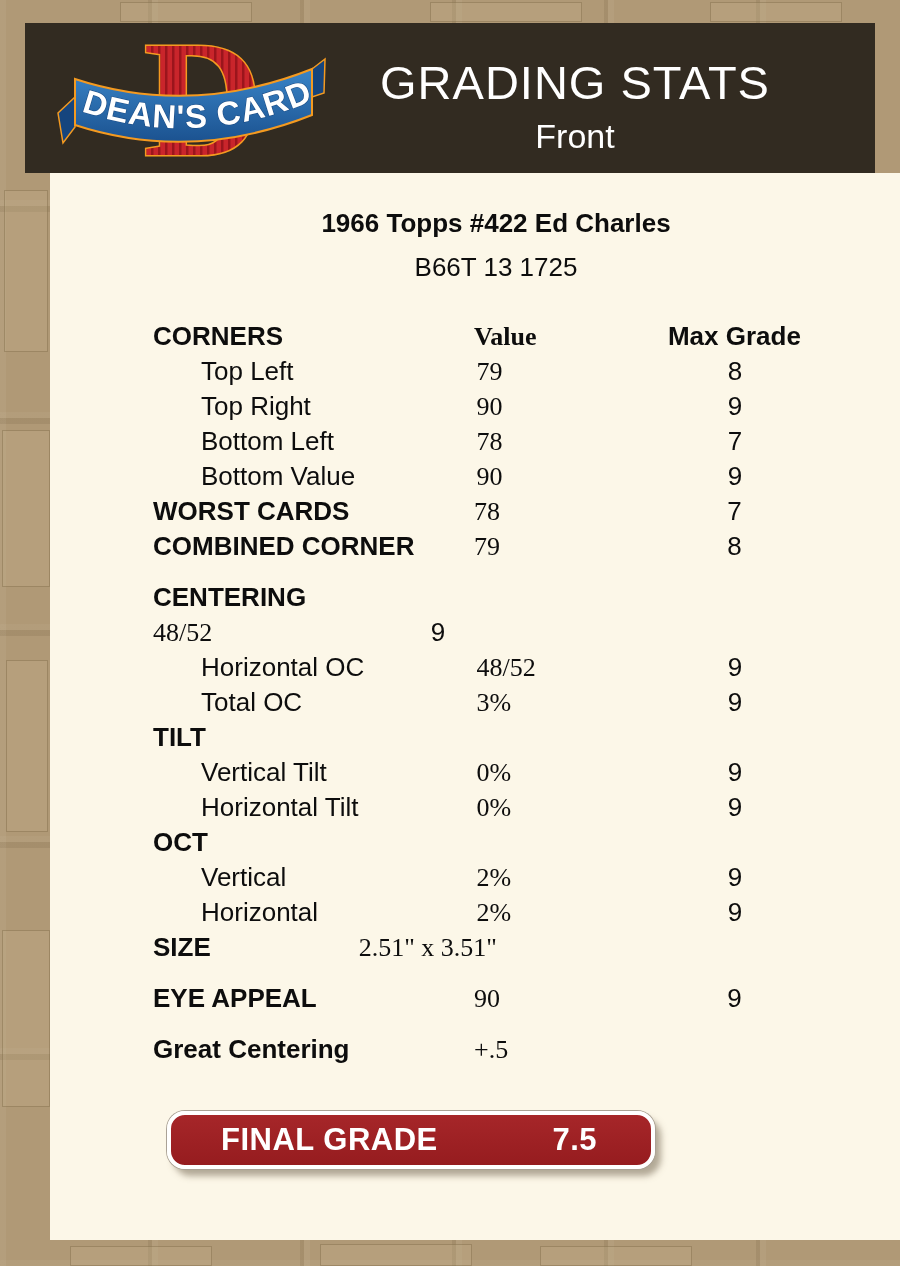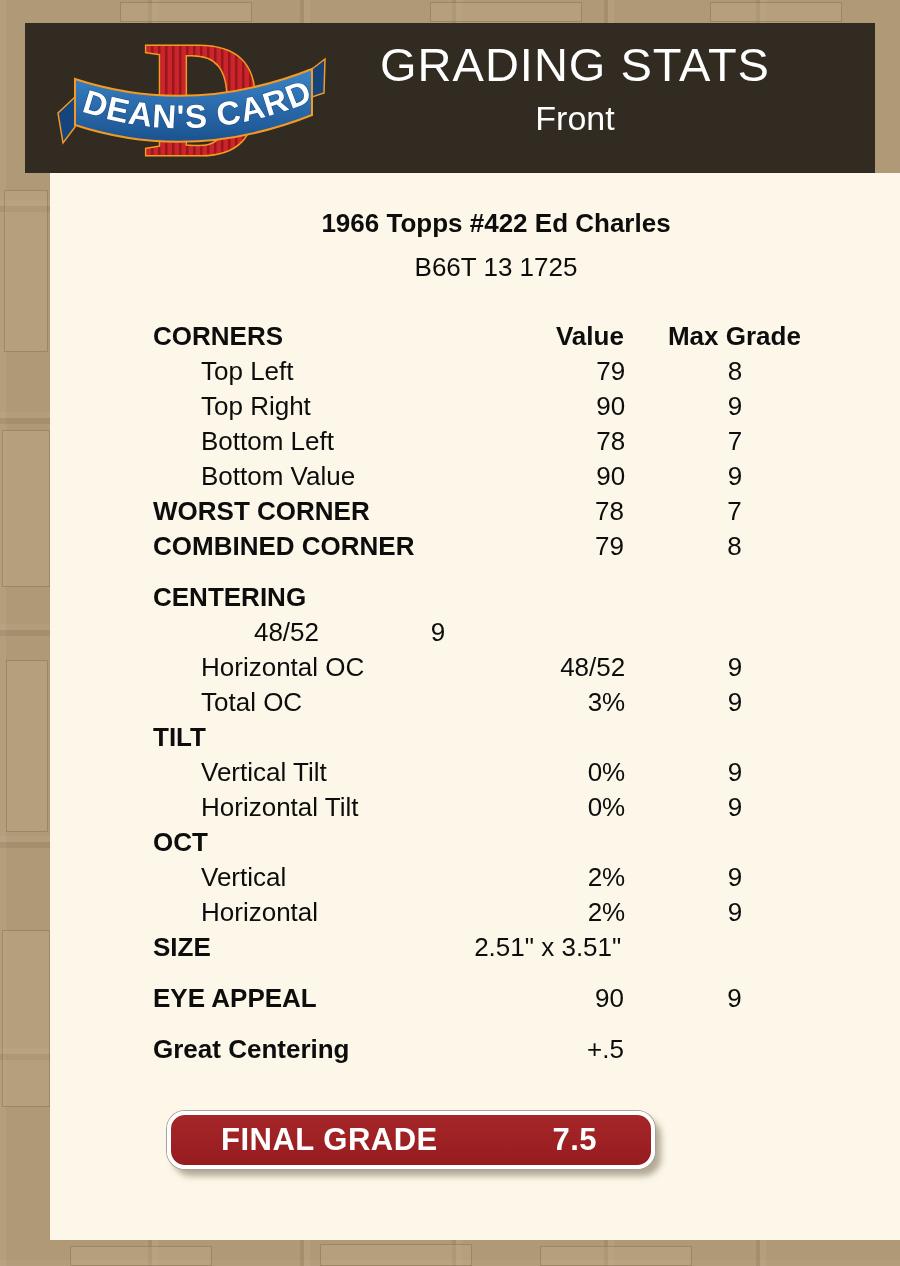--- a/index.html
+++ b/index.html
@@ -18,36 +18,36 @@
   }
   
   .topbar{
     position:absolute;left:25px;top:23px;width:850px;height:150px;
     background:var(--header-bg,#322b21);
   }
   .titles{
     position:absolute;left:330px;top:0;width:440px;height:150px;
     text-align:center;color:#ffffff;
   }
-  .main-title{margin-top:17px;font-size:47px;line-height:50px;letter-spacing:1px;}
+  .main-title{margin-top:35px;font-size:47px;line-height:50px;letter-spacing:1px;}
   .sub-title{font-size:34px;line-height:40px;margin-top:8px;}
   .logo{position:absolute;left:28px;top:2px;width:275px;height:146px;}
   
   .panel{
     position:absolute;left:50px;top:173px;width:892px;height:1067px;
     background:var(--panel-bg,#fcf7e8);
   }
   .card-name{margin:34px 0 0 0;text-align:center;font-size:26px;font-weight:bold;line-height:32px;color:#0d0d0d;}
   .card-serial{text-align:center;font-size:26px;line-height:32px;margin-top:12px;color:#0d0d0d;}
   
   .table{margin:36px 0 0 103px;width:660px;font-size:26px;color:#0d0d0d;}
   .row{display:flex;height:35px;align-items:center;gap:32px;}
   .row.gap{height:16px;}
   .c-label{width:320px;box-sizing:border-box;}
-  .c-value{width:166px;text-align:right;}
+  .c-value{width:166px;text-align:left;font-family:Liberation Serif, serif;}
   .c-max{width:174px;text-align:center;}
   .row.header .c-label,.row.header .c-value,.row.header .c-max{font-weight:bold;}
   .row.section .c-label{font-weight:bold;}
   .row.item .c-label{padding-left:48px;}
   .row.wide .c-value{margin-left:-120px;width:286px;}
   
   .final{
     margin:44px 0 0 117px;width:488px;height:58px;box-sizing:border-box;
     background:linear-gradient(var(--accent-red-light,#a62629),var(--accent-red,#961c1f));
     border:4px solid #ffffff;border-radius:18px;
@@ -126,21 +126,21 @@
         <div class="c-label">Bottom Left</div>
         <div class="c-value">78</div>
         <div class="c-max">7</div>
       </div>
       <div class="row item">
         <div class="c-label">Bottom Value</div>
         <div class="c-value">90</div>
         <div class="c-max">9</div>
       </div>
       <div class="row section">
-        <div class="c-label">WORST CORNER</div>
+        <div class="c-label">WORST CARDS</div>
         <div class="c-value">78</div>
         <div class="c-max">7</div>
       </div>
       <div class="row section">
         <div class="c-label">COMBINED CORNER</div>
         <div class="c-value">79</div>
         <div class="c-max">8</div>
       </div>
       <div class="row gap"></div>
       <div class="row section">

